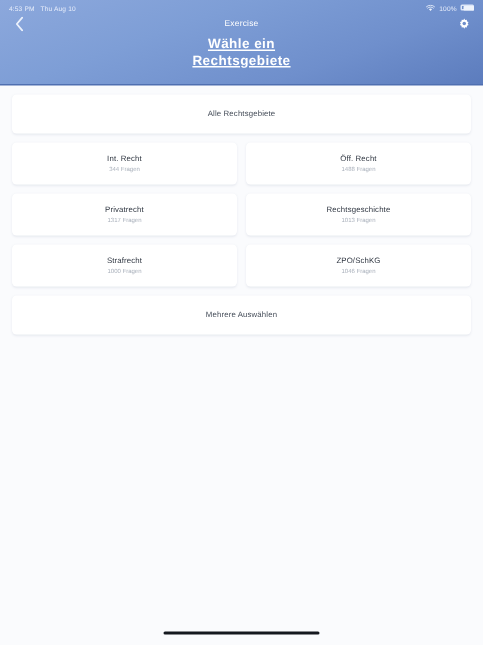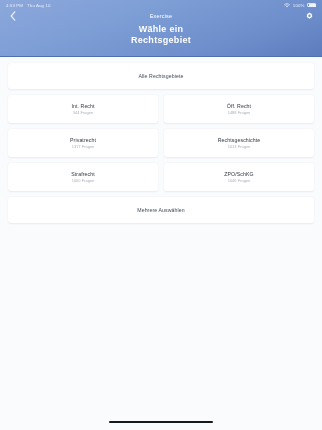--- a/index.html
+++ b/index.html
@@ -92,21 +92,21 @@
   .hero-title {
     position:absolute;
     top:24px; left:0; right:0;
     text-align:center;
     color:#ffffff;
     font-size:9px;
     font-weight:bold;
     line-height:10.5px;
     letter-spacing:0.3px;
   }
-  .hero-title span { display:block; }
+  .hero-title span { display:block;text-decoration:underline; }
 
   
   .content {
     flex:1 1 auto;
     background:#fafbfd;
     padding:6px 8px 0 8px;
     overflow:hidden;
   }
 
   .card {
@@ -193,21 +193,21 @@
       <div class="gear-btn">
         <svg width="9" height="9" viewBox="0 0 20 20">
           <path fill="#ffffff" d="M10 0.8l1.3 2.2 2.5-.5.3 2.5 2.3 1.1-1.3 2.2 1.3 2.2-2.3 1.1-.3 2.5-2.5-.5L10 15.8 8.7 13.6l-2.5.5-.3-2.5-2.3-1.1 1.3-2.2L3.6 6.1l2.3-1.1.3-2.5 2.5.5z"></path>
           <circle cx="10" cy="8.3" r="2.6" fill="#6f8fcc"></circle>
         </svg>
       </div>
     </div>
 
     <div class="hero-title">
       <span>Wähle ein</span>
-      <span>Rechtsgebiet</span>
+      <span>Rechtsgebiete</span>
     </div>
   </div>
 
   <div class="content">
 
     <div class="card card-wide">
       <div class="card-title">Alle Rechtsgebiete</div>
     </div>
 
     <div class="grid">

